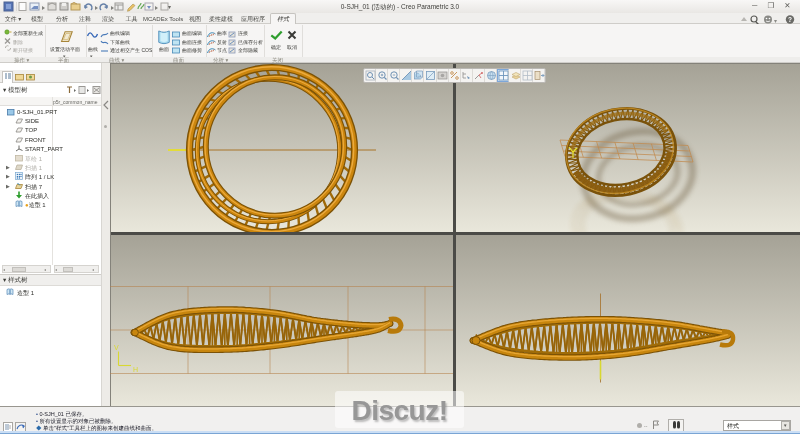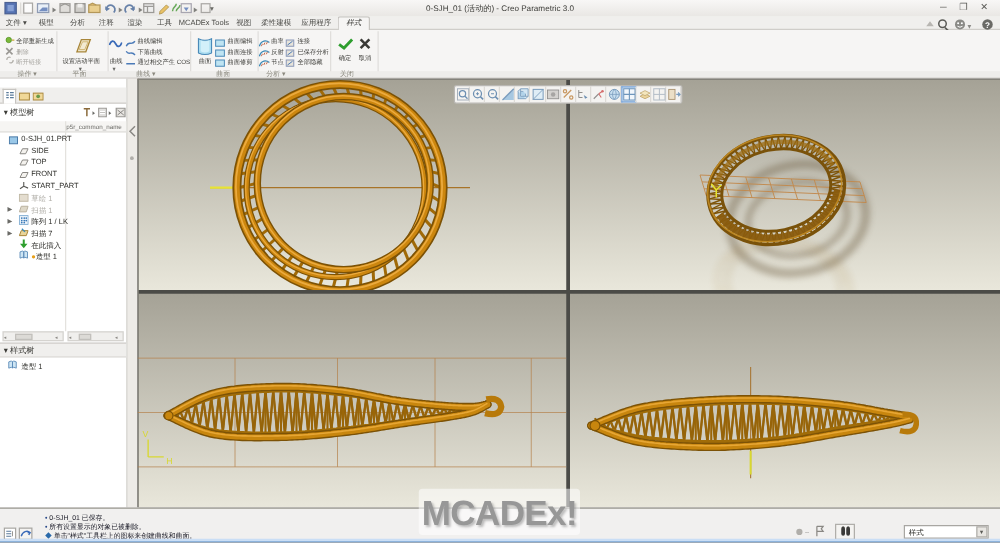--- a/index.html
+++ b/index.html
@@ -1134,12 +1134,12 @@
 <div class="ab" style="left:668px;top:418.5px;width:16px;height:13px;background:#f4f3f1;border:1px solid #b0aeaa"></div>
 <svg class="ab" style="left:672px;top:420px" width="9" height="10" viewBox="0 0 9 10">
     <path d="M1,3 a1.5,2 0 0 1 3,0 l0,4 a1.5,1.5 0 0 1 -3,0 z M5,3 a1.5,2 0 0 1 3,0 l0,4 a1.5,1.5 0 0 1 -3,0 z" fill="#3a3a38"></path>
   </svg>
 <div class="ab" style="left:723px;top:419.5px;width:68px;height:11px;background:#fff;border:1px solid #a8a6a2"></div>
 <div class="ab" style="left:727px;top:422px;font-size:6px;color:#2c2c28">样式</div>
 <div class="ab" style="left:781px;top:420.5px;width:9px;height:9px;background:#e8e6e2;border:1px solid #b0aeaa"></div>
 <div class="ab" style="left:783px;top:422.5px;font-size:4.5px;color:#5a5a56">▼</div>
 <div class="ab bluebar"></div>
 <div class="ab wm"></div>
-<div class="ab wmt" style="left:335px;top:395px;width:129px;text-align:center">MCADEx!</div>
+<div class="ab wmt" style="left:335px;top:395px;width:129px;text-align:center">Discuz!</div>
 </body></html>

